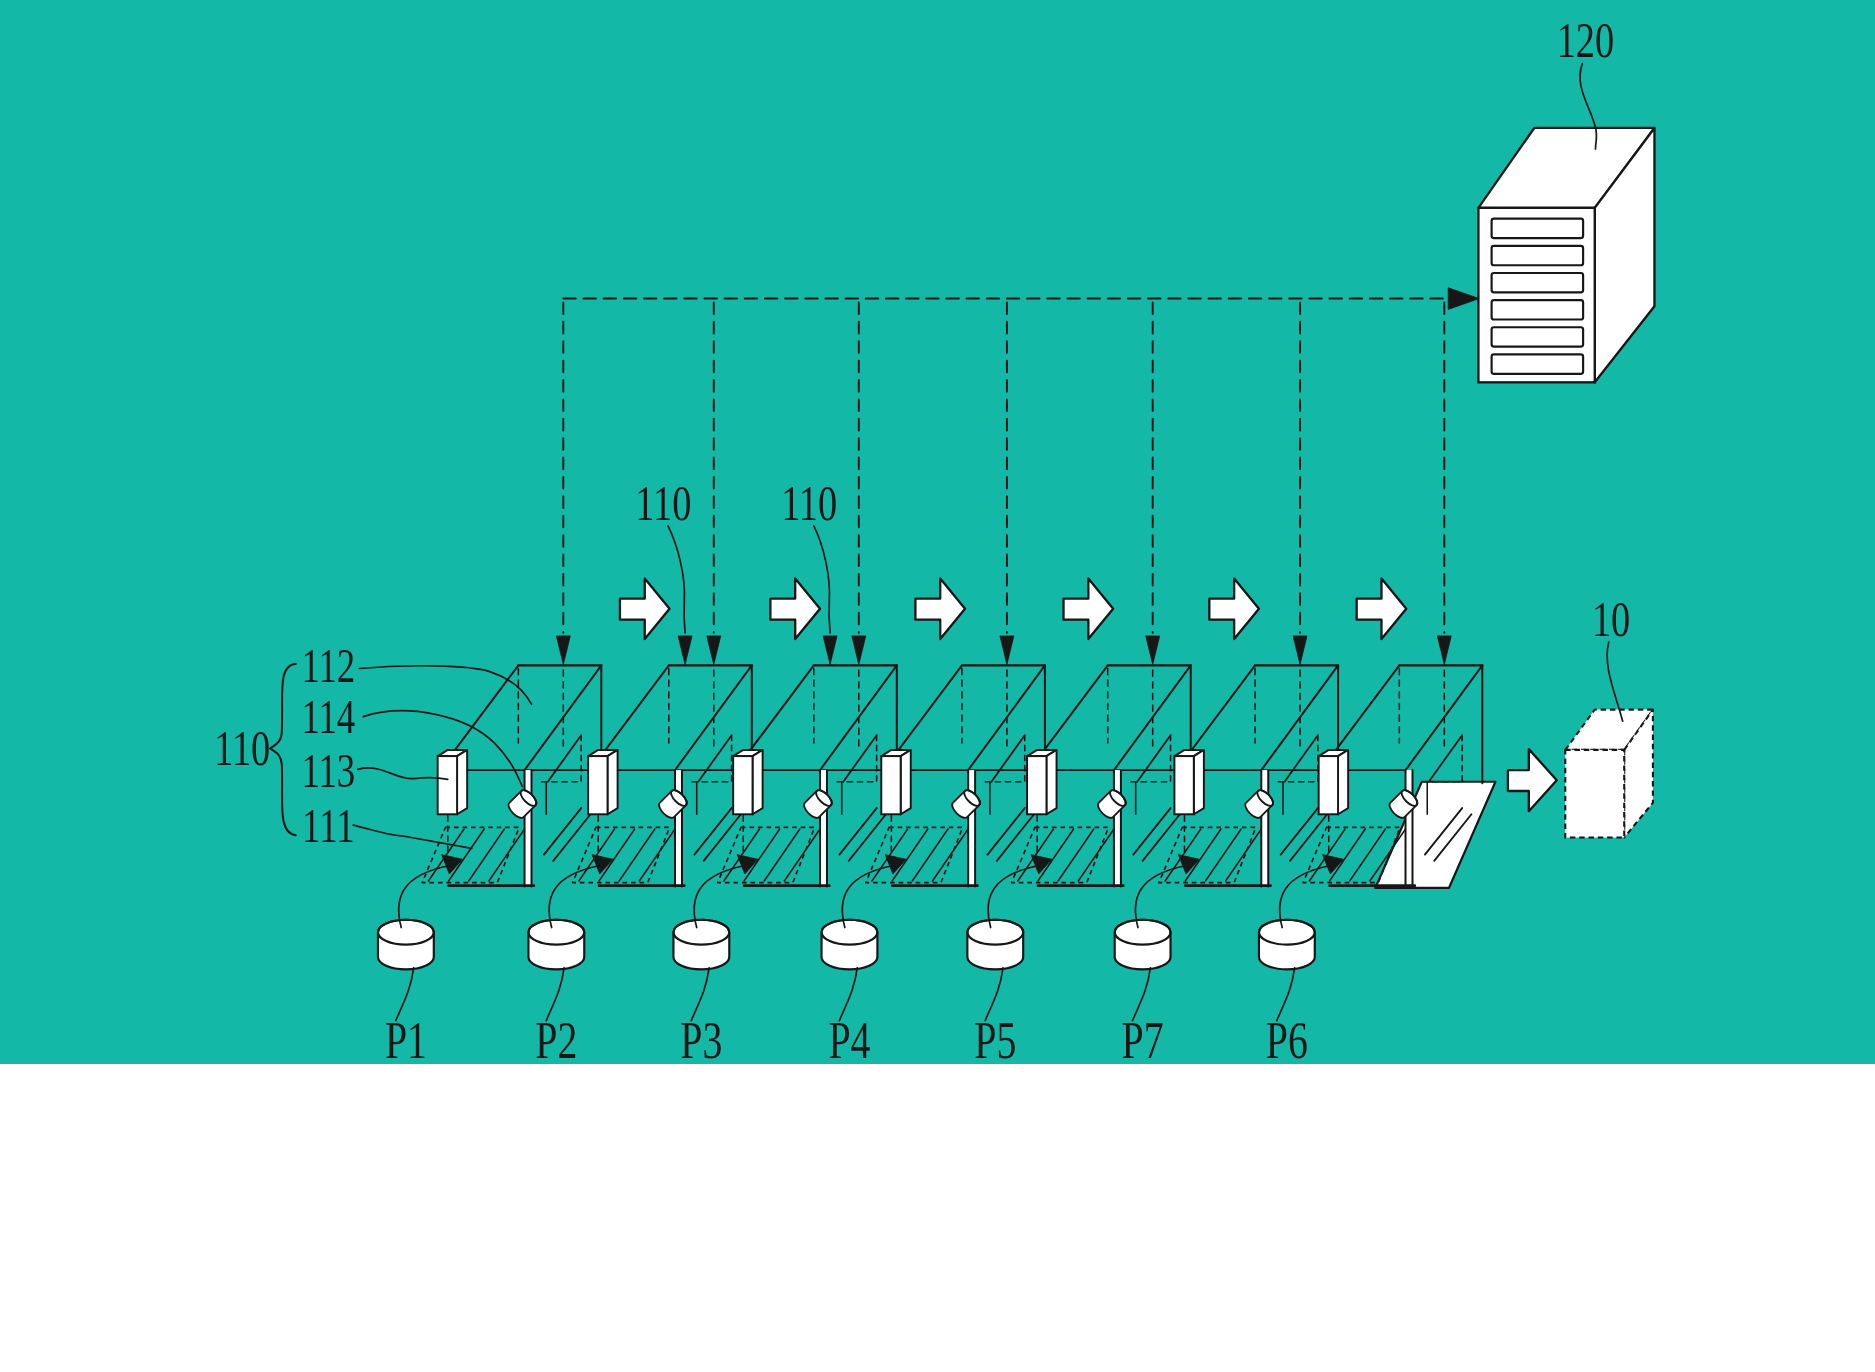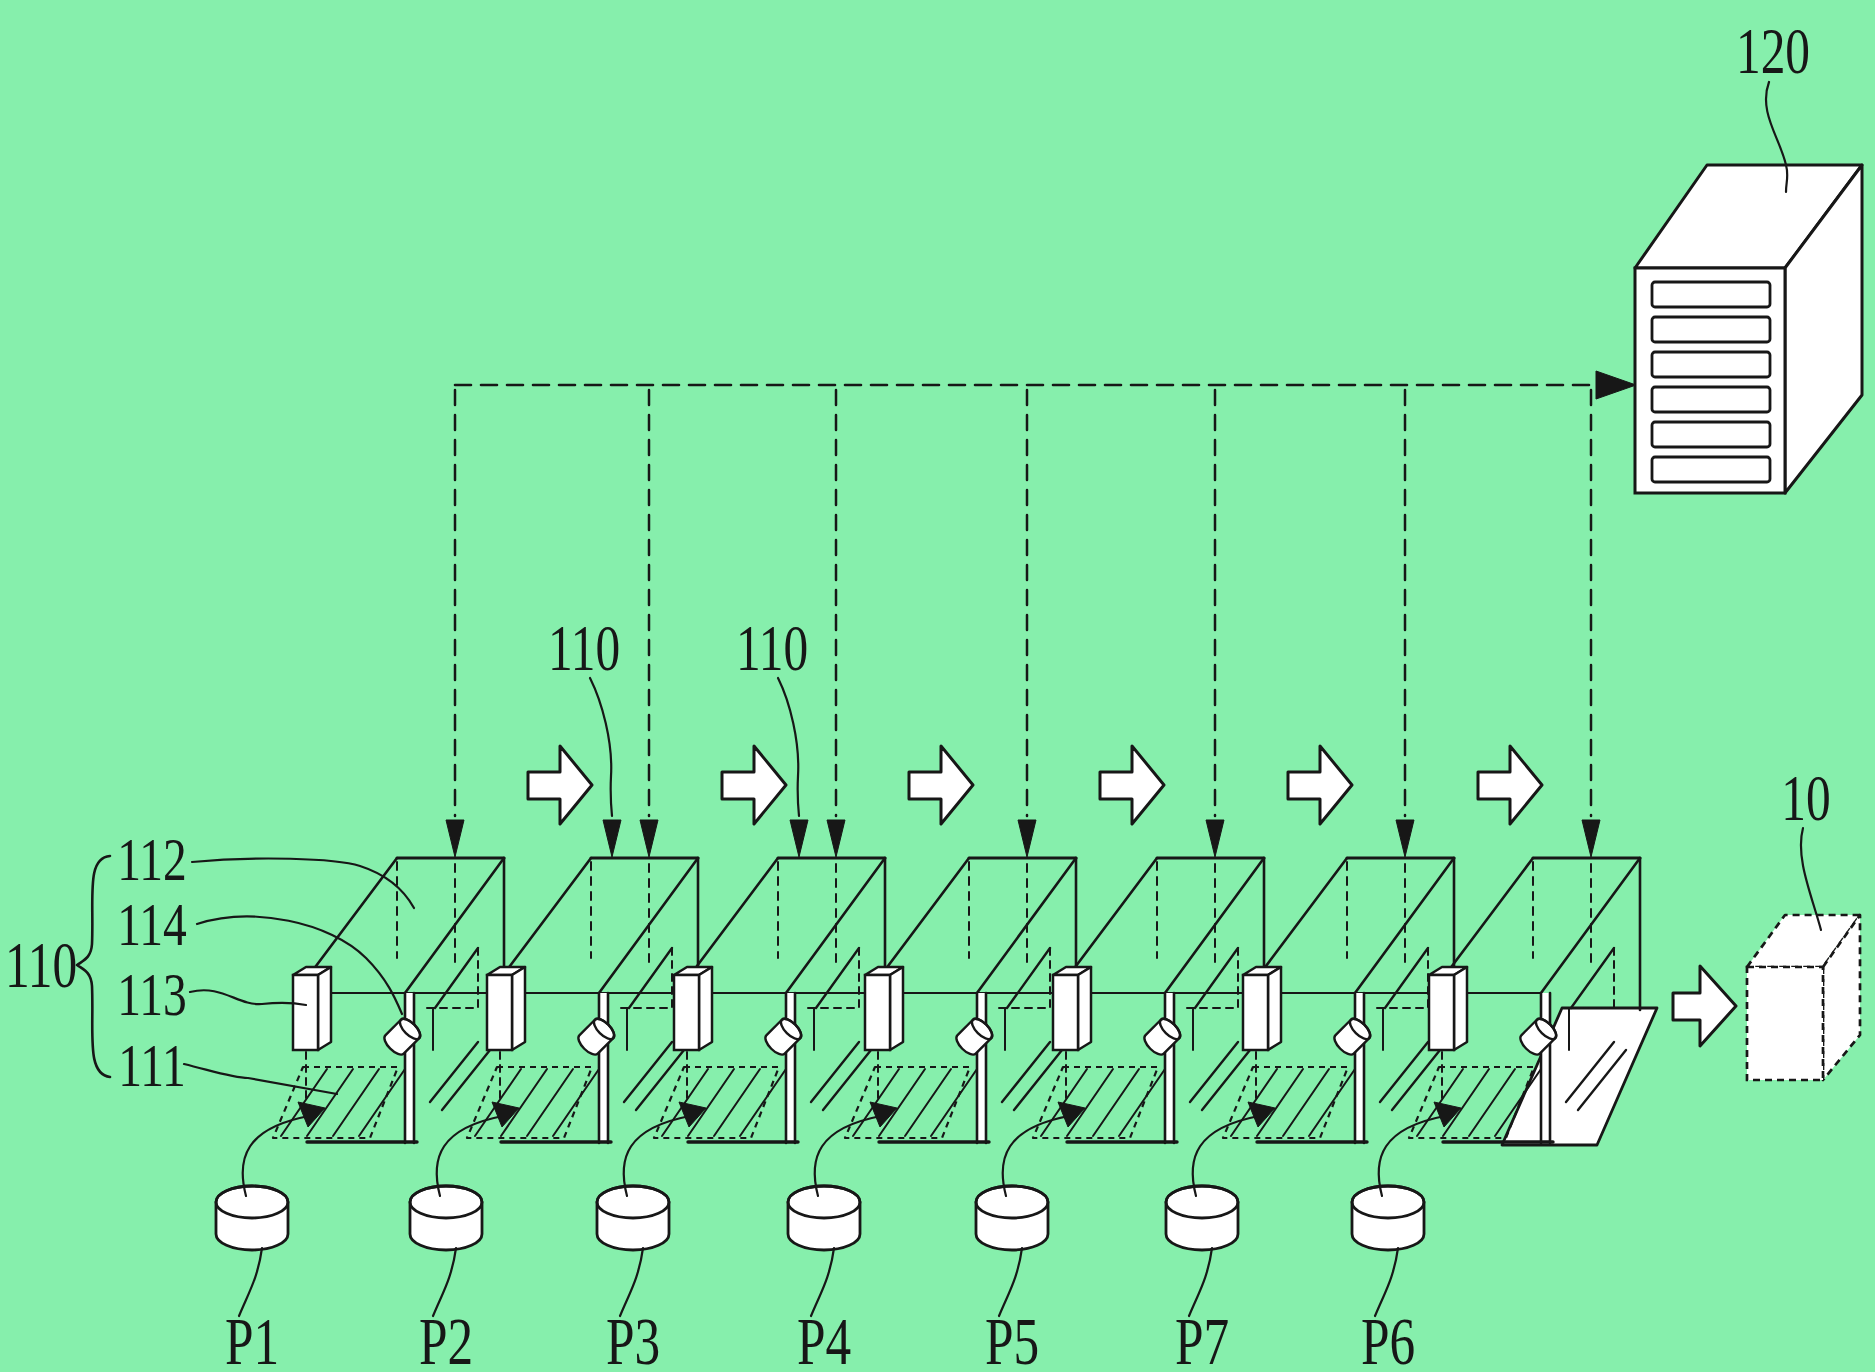--- a/index.html
+++ b/index.html
@@ -1,16 +1,16 @@
 <!DOCTYPE html>
 <html><head>
 <meta charset="utf-8">
 <style>
   html,body{margin:0;padding:0;background:#ffffff;}
-  .stage{position:relative;width:1875px;height:1372px;background:#86efac;overflow:hidden;}
+  .stage{position:relative;width:1875px;height:1064px;background:#14b8a6;overflow:hidden;}
   svg{display:block;width:100%;height:100%;}
   text{user-select:none;}
 </style>
 </head>
 <body>
 
 <div class="stage">
   <svg id="fig" viewBox="0 0 1875 1372" xmlns="http://www.w3.org/2000/svg">
       <line x1="455" y1="385" x2="1596" y2="385" stroke="#171717" stroke-width="2.6" stroke-linecap="round" fill="none" stroke-dasharray="16 10"></line>
       <polygon points="1596,371 1596,399 1636,385" stroke="#171717" stroke-width="1" fill="#171717" stroke-linejoin="round"></polygon>

